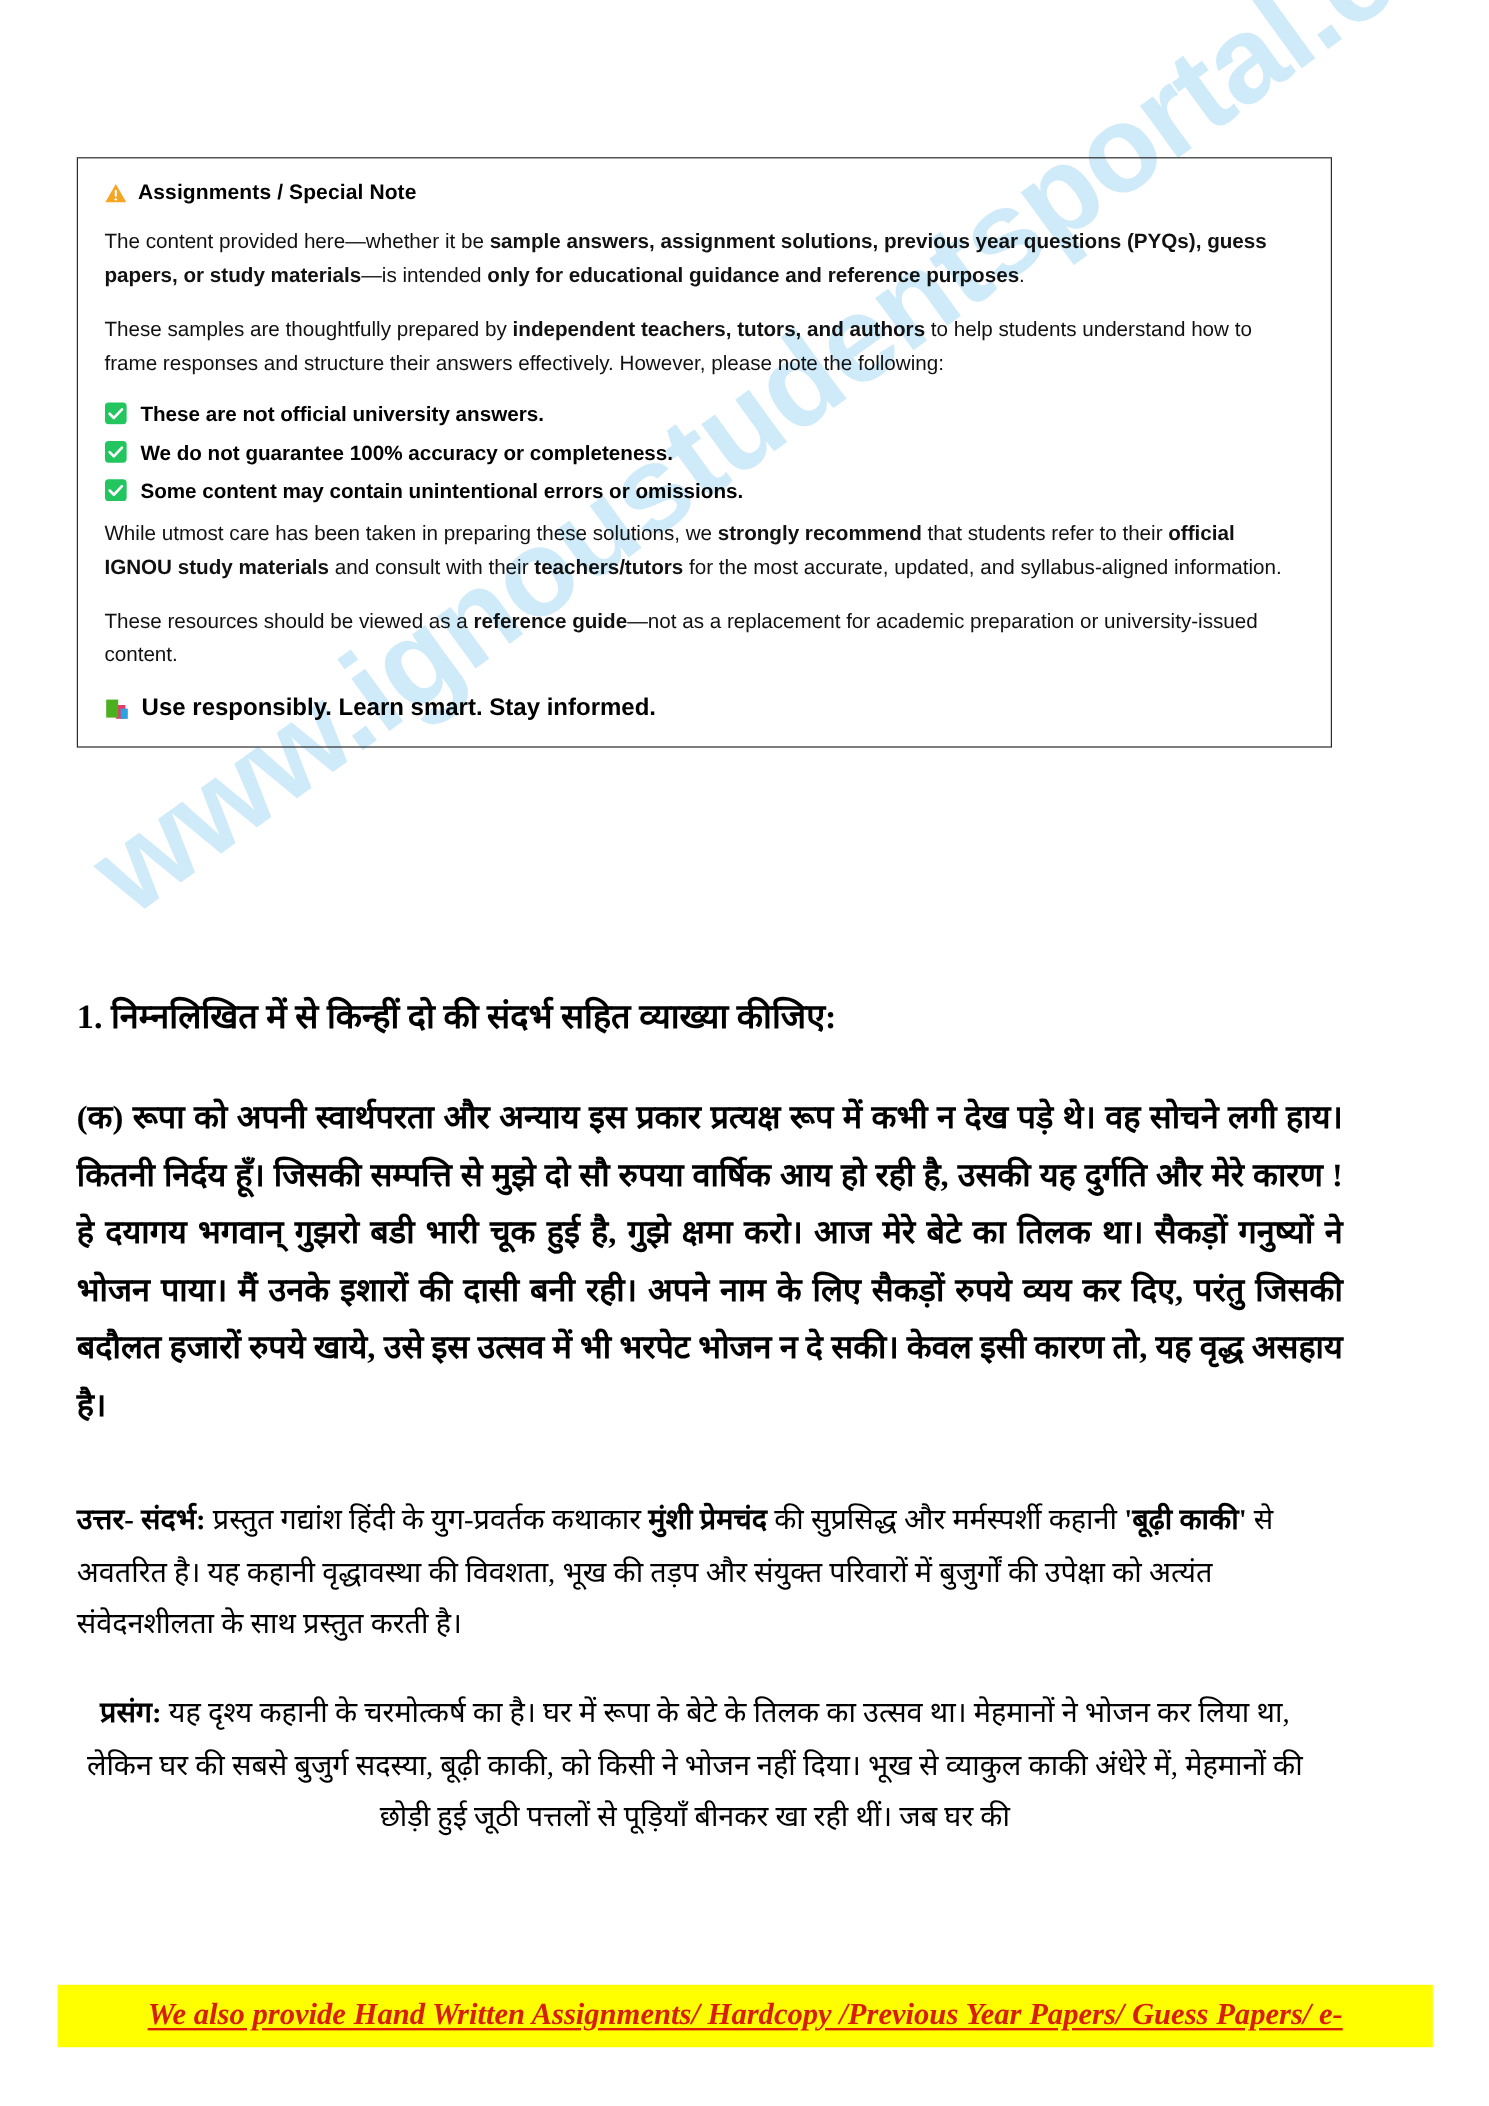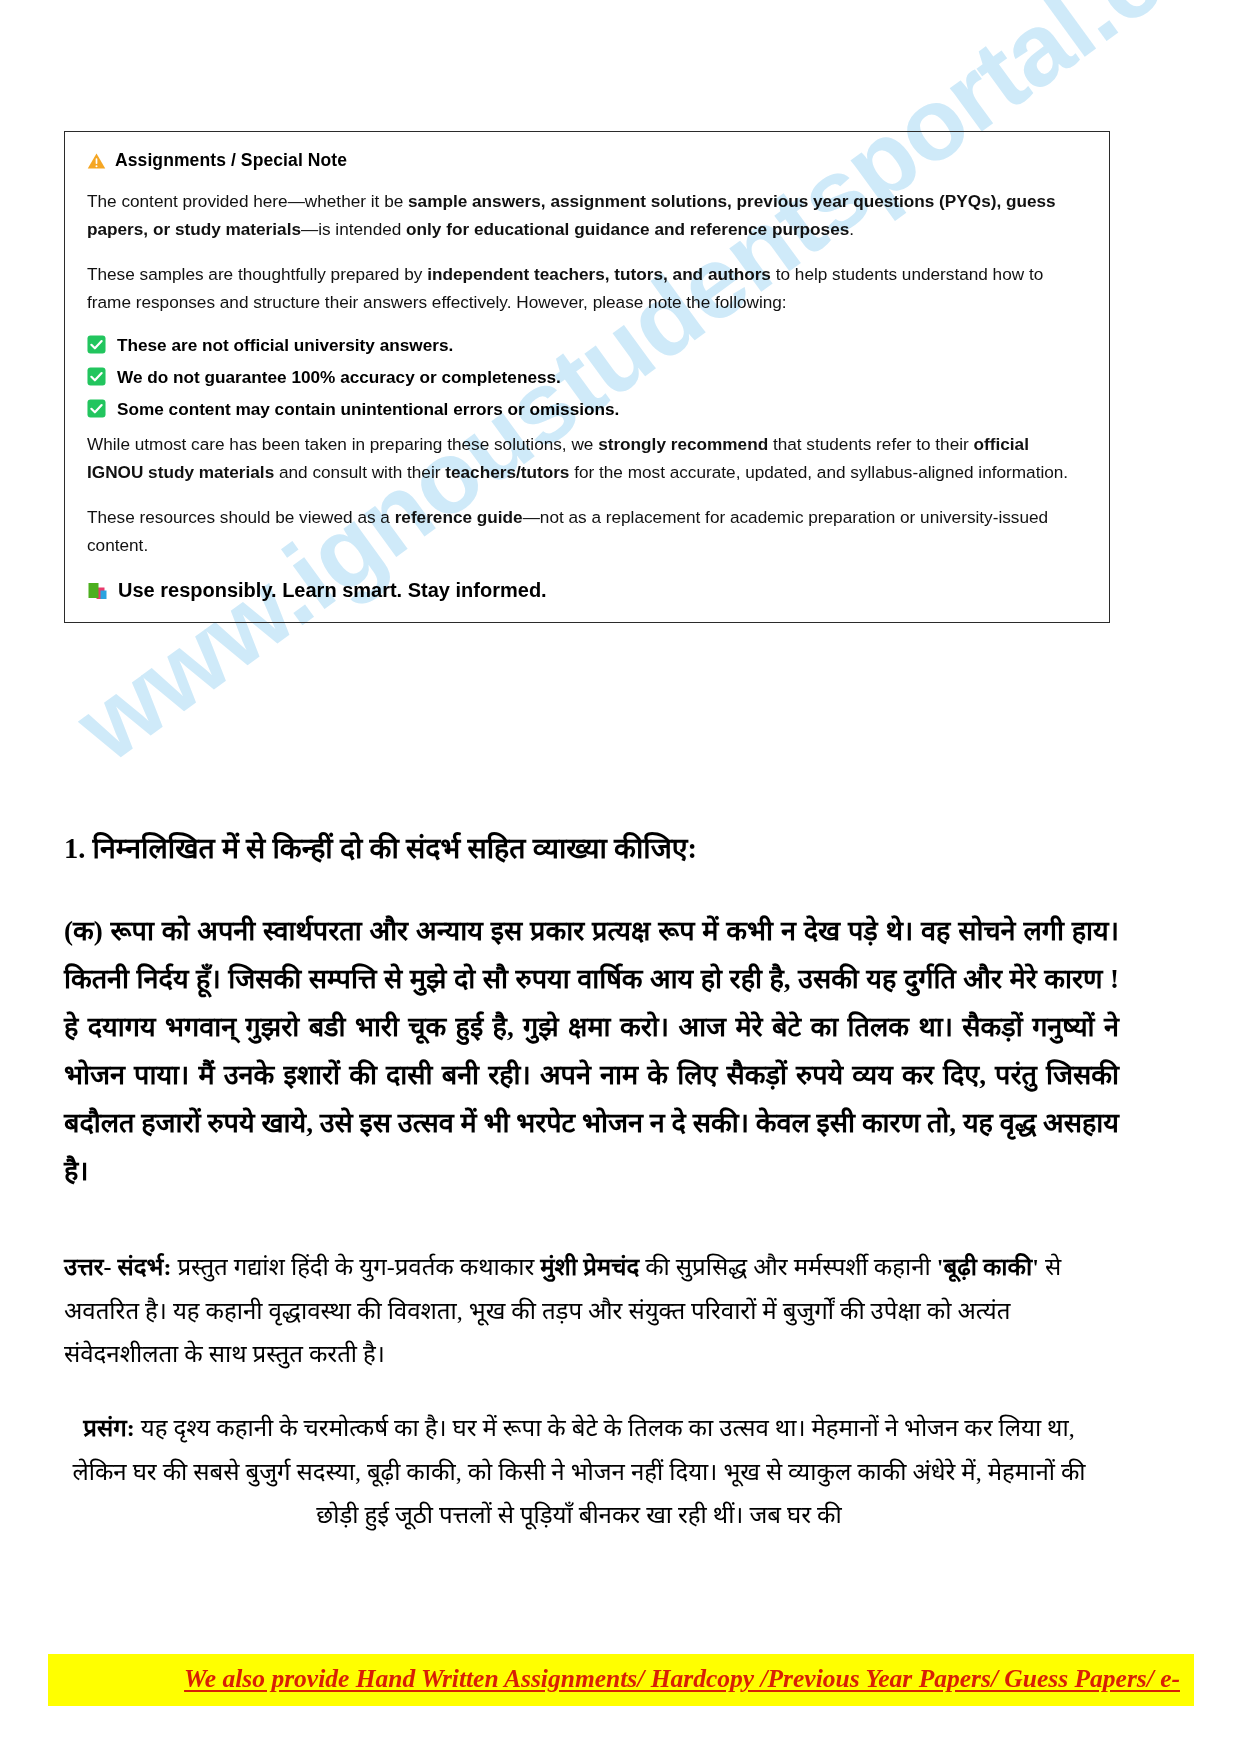--- a/index.html
+++ b/index.html
@@ -168,21 +168,21 @@
 
   
   .footer-banner {
     position: absolute;
     left: 48px;
     top: 1654px;
     width: 1146px;
     box-sizing: border-box;
     background: #ffff00;
     padding: 7px 14px 9px 14px;
-    text-align: right;
+    text-align: center;
   }
   .footer-line {
     font-family: "Liberation Serif", serif;
     font-style: italic;
     font-weight: 700;
     font-size: 25.5px;
     line-height: 1.42;
     color: #d81f05;
     text-decoration: underline;
     text-decoration-color: #d81f05;

